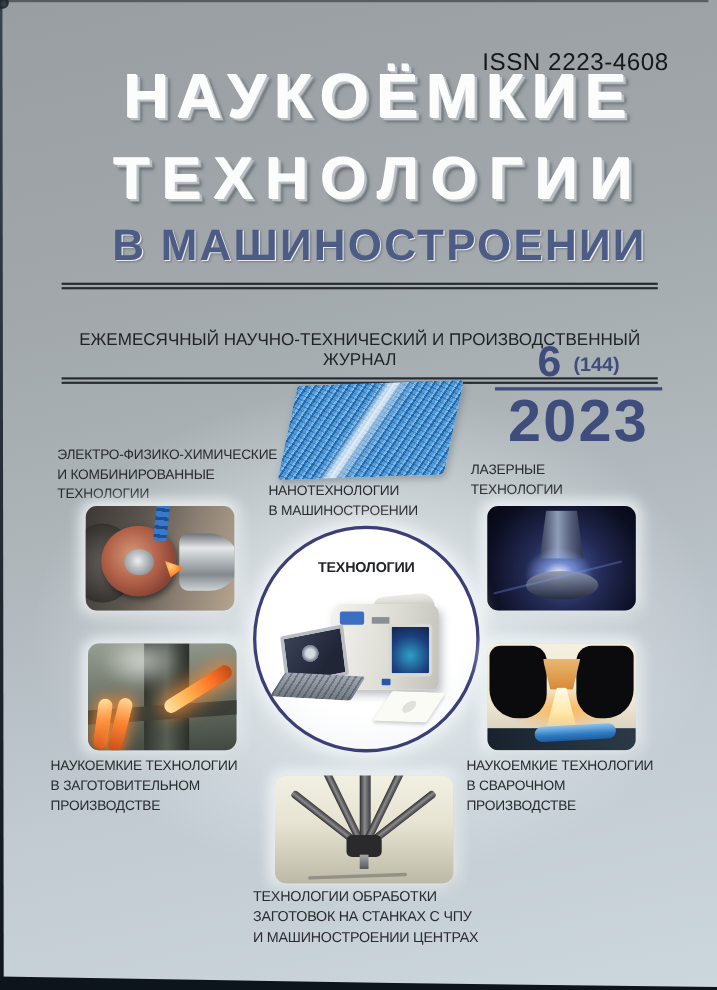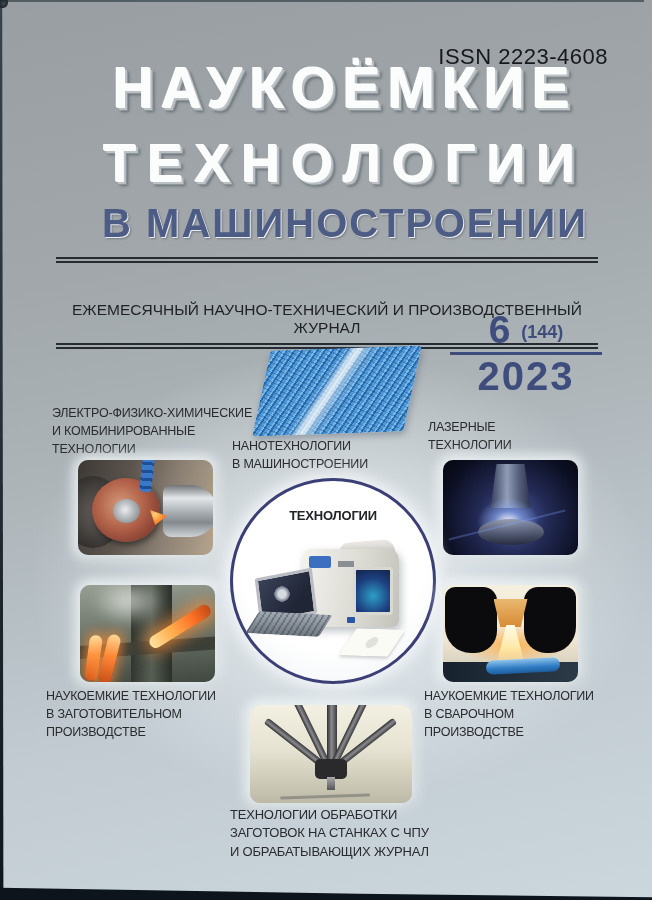--- a/index.html
+++ b/index.html
@@ -29,26 +29,26 @@
   
   .subtitle-block{position:absolute;top:257px;left:56px;width:542px;}
   .rule{height:2px;background:#272c33;}
   .rule+.rule{margin-top:2px;}
   .subtitle-text{padding:7px 0 6px;text-align:center;font-size:15.5px;color:#1e2126;letter-spacing:0;margin-top:31px;}
   
   .issue{position:absolute;top:310px;right:50px;width:152px;text-align:center;color:#3e4d7c;font-weight:bold;}
   .issue-top{font-size:39px;line-height:1;}
   .issue-top .small{font-size:18px;vertical-align:5px;letter-spacing:0;}
   .issue-rule{height:3px;background:#3e4d7c;margin:3px 0 1px;}
-  .issue-year{font-size:40px;line-height:1;letter-spacing:2px;}
+  .issue-year{font-size:54px;line-height:1;letter-spacing:2px;}
   
   .sec-label{position:absolute;text-align:left;font-weight:normal;font-size:12.5px;
      line-height:1.42;color:#2a2b2e;letter-spacing:-.2px;}
   .lbl-electro{left:52px;top:405px;width:208px;}
-  .lbl-nano{left:232px;top:438px;width:188px;}
+  .lbl-nano{left:244px;top:438px;width:188px;}
   .lbl-laser{left:428px;top:419px;width:164px;}
   .lbl-blank{left:46px;top:688px;width:214px;}
   .lbl-weld{left:424px;top:688px;width:178px;}
   .lbl-cnc{left:230px;top:806px;width:210px;font-size:13px;}
   
   .photo{position:absolute;border-radius:10px;overflow:hidden;
      box-shadow:0 0 12px 5px rgba(246,250,252,.85),2px 3px 8px rgba(70,80,90,.35);}
   .photo *{position:absolute;}
   
   .ph-grind{left:78px;top:460px;width:135px;height:95px;
@@ -267,20 +267,20 @@
     <div class="c-arm c-a3"></div>
     <div class="c-arm c-a4"></div>
     <div class="c-arm c-a5"></div>
     <div class="c-head"></div>
     <div class="c-tip"></div>
     <div class="c-chip"></div>
   </div>
   <div class="sec-label lbl-cnc">
     <div>ТЕХНОЛОГИИ ОБРАБОТКИ</div>
     <div>ЗАГОТОВОК НА СТАНКАХ С ЧПУ</div>
-    <div>И ОБРАБАТЫВАЮЩИХ ЖУРНАЛ</div>
+    <div>И МАШИНОСТРОЕНИИ ЦЕНТРАХ</div>
   </div>
 
   <div class="edge-top"></div>
   <div class="edge-left"></div>
   <div class="edge-bottom"></div>
   <div class="corner-dot"></div>
 </div>
 
 </body></html>

